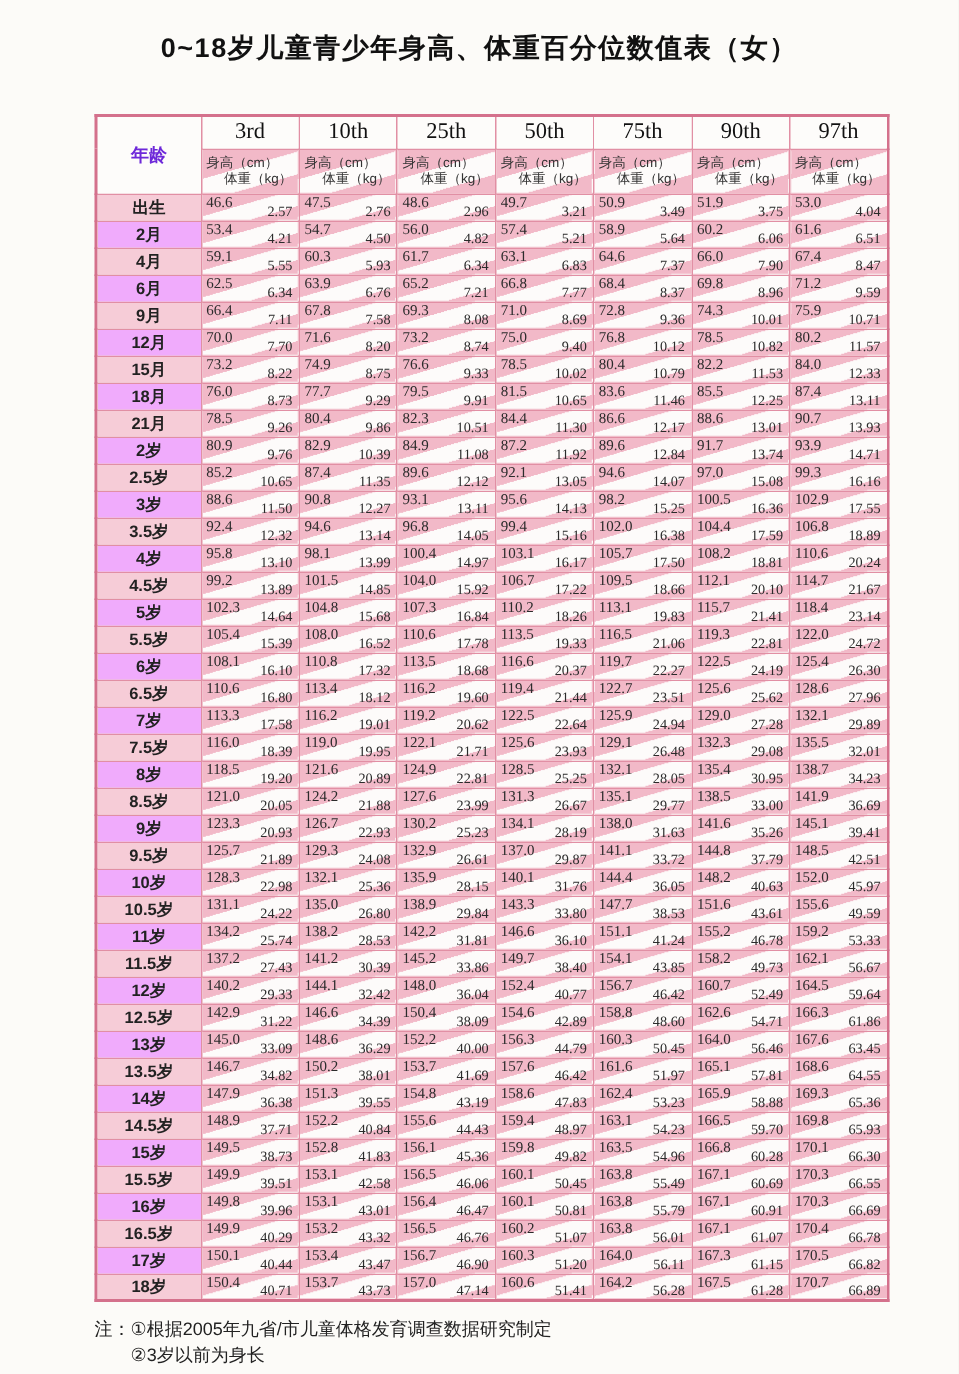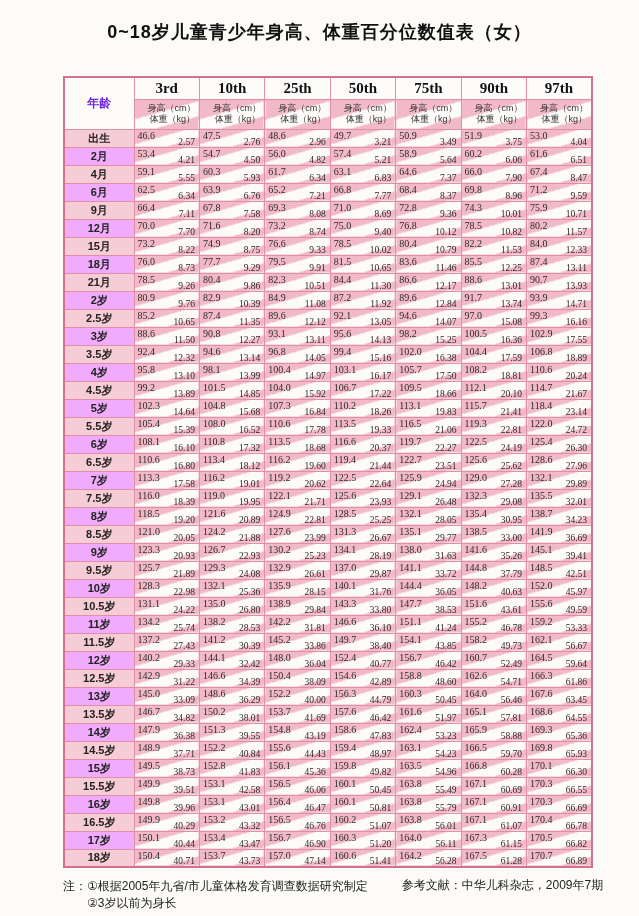--- a/index.html
+++ b/index.html
@@ -23,28 +23,28 @@
   .tbl-wrap{position:absolute;left:63px;top:76px;}
   table{border-collapse:collapse;table-layout:fixed;width:530px;border:2px solid var(--border-strong);}
   col.c-age{width:70px;}
   th,td{border:1px solid var(--border-mid);padding:0;position:relative;overflow:hidden;}
   thead th{background:#fdfcfa;}
   th.age-h{
     font-size:12px;font-weight:bold;color:#6d28d9;text-align:center;vertical-align:middle;
   }
   tr.pct-row th.pct{
     height:22px;font-family:"Liberation Serif","DejaVu Serif",serif;
-    font-size:15px;font-weight:bold;color:#111;text-align:center;vertical-align:middle;
+    font-size:15px;font-weight:normal;color:#111;text-align:center;vertical-align:middle;
   }
   tr.sub-row th.sub{height:30px;}
   .stripe{
     background:linear-gradient(164deg,var(--pink) 0%,var(--pink) 42%,#fdfbfa 42%,#fdfbfa 74%,var(--pink) 74%);
   }
   .h-label{
-    position:absolute;top:2px;left:13px;font-size:9px;font-weight:normal;color:#333;white-space:nowrap;
+    position:absolute;top:2px;left:3px;font-size:9px;font-weight:normal;color:#333;white-space:nowrap;
   }
   .w-label{
     position:absolute;bottom:3px;right:4px;font-size:9px;font-weight:normal;color:#333;white-space:nowrap;
   }
   tbody td,tbody th{height:18px;}
   td.age{
     font-size:11px;font-weight:bold;color:#222;text-align:center;vertical-align:middle;background:#f0abfc;
   }
   tbody tr:nth-child(odd) td.age{background:var(--pink-light);}
   td.cell .hv{
@@ -1402,16 +1402,15 @@
   </div>
 
   <div class="footer">
     <div class="notes">
       <span class="note-label">注：</span>
       <div class="note-lines" id="note-lines">
           <div>①根据2005年九省/市儿童体格发育调查数据研究制定</div>
           <div>②3岁以前为身长</div>
         </div>
     </div>
-    <div class="reference">参考文献：中华儿科杂志，2009年7期</div>
   </div>
 
 </div>
 
 </body></html>

